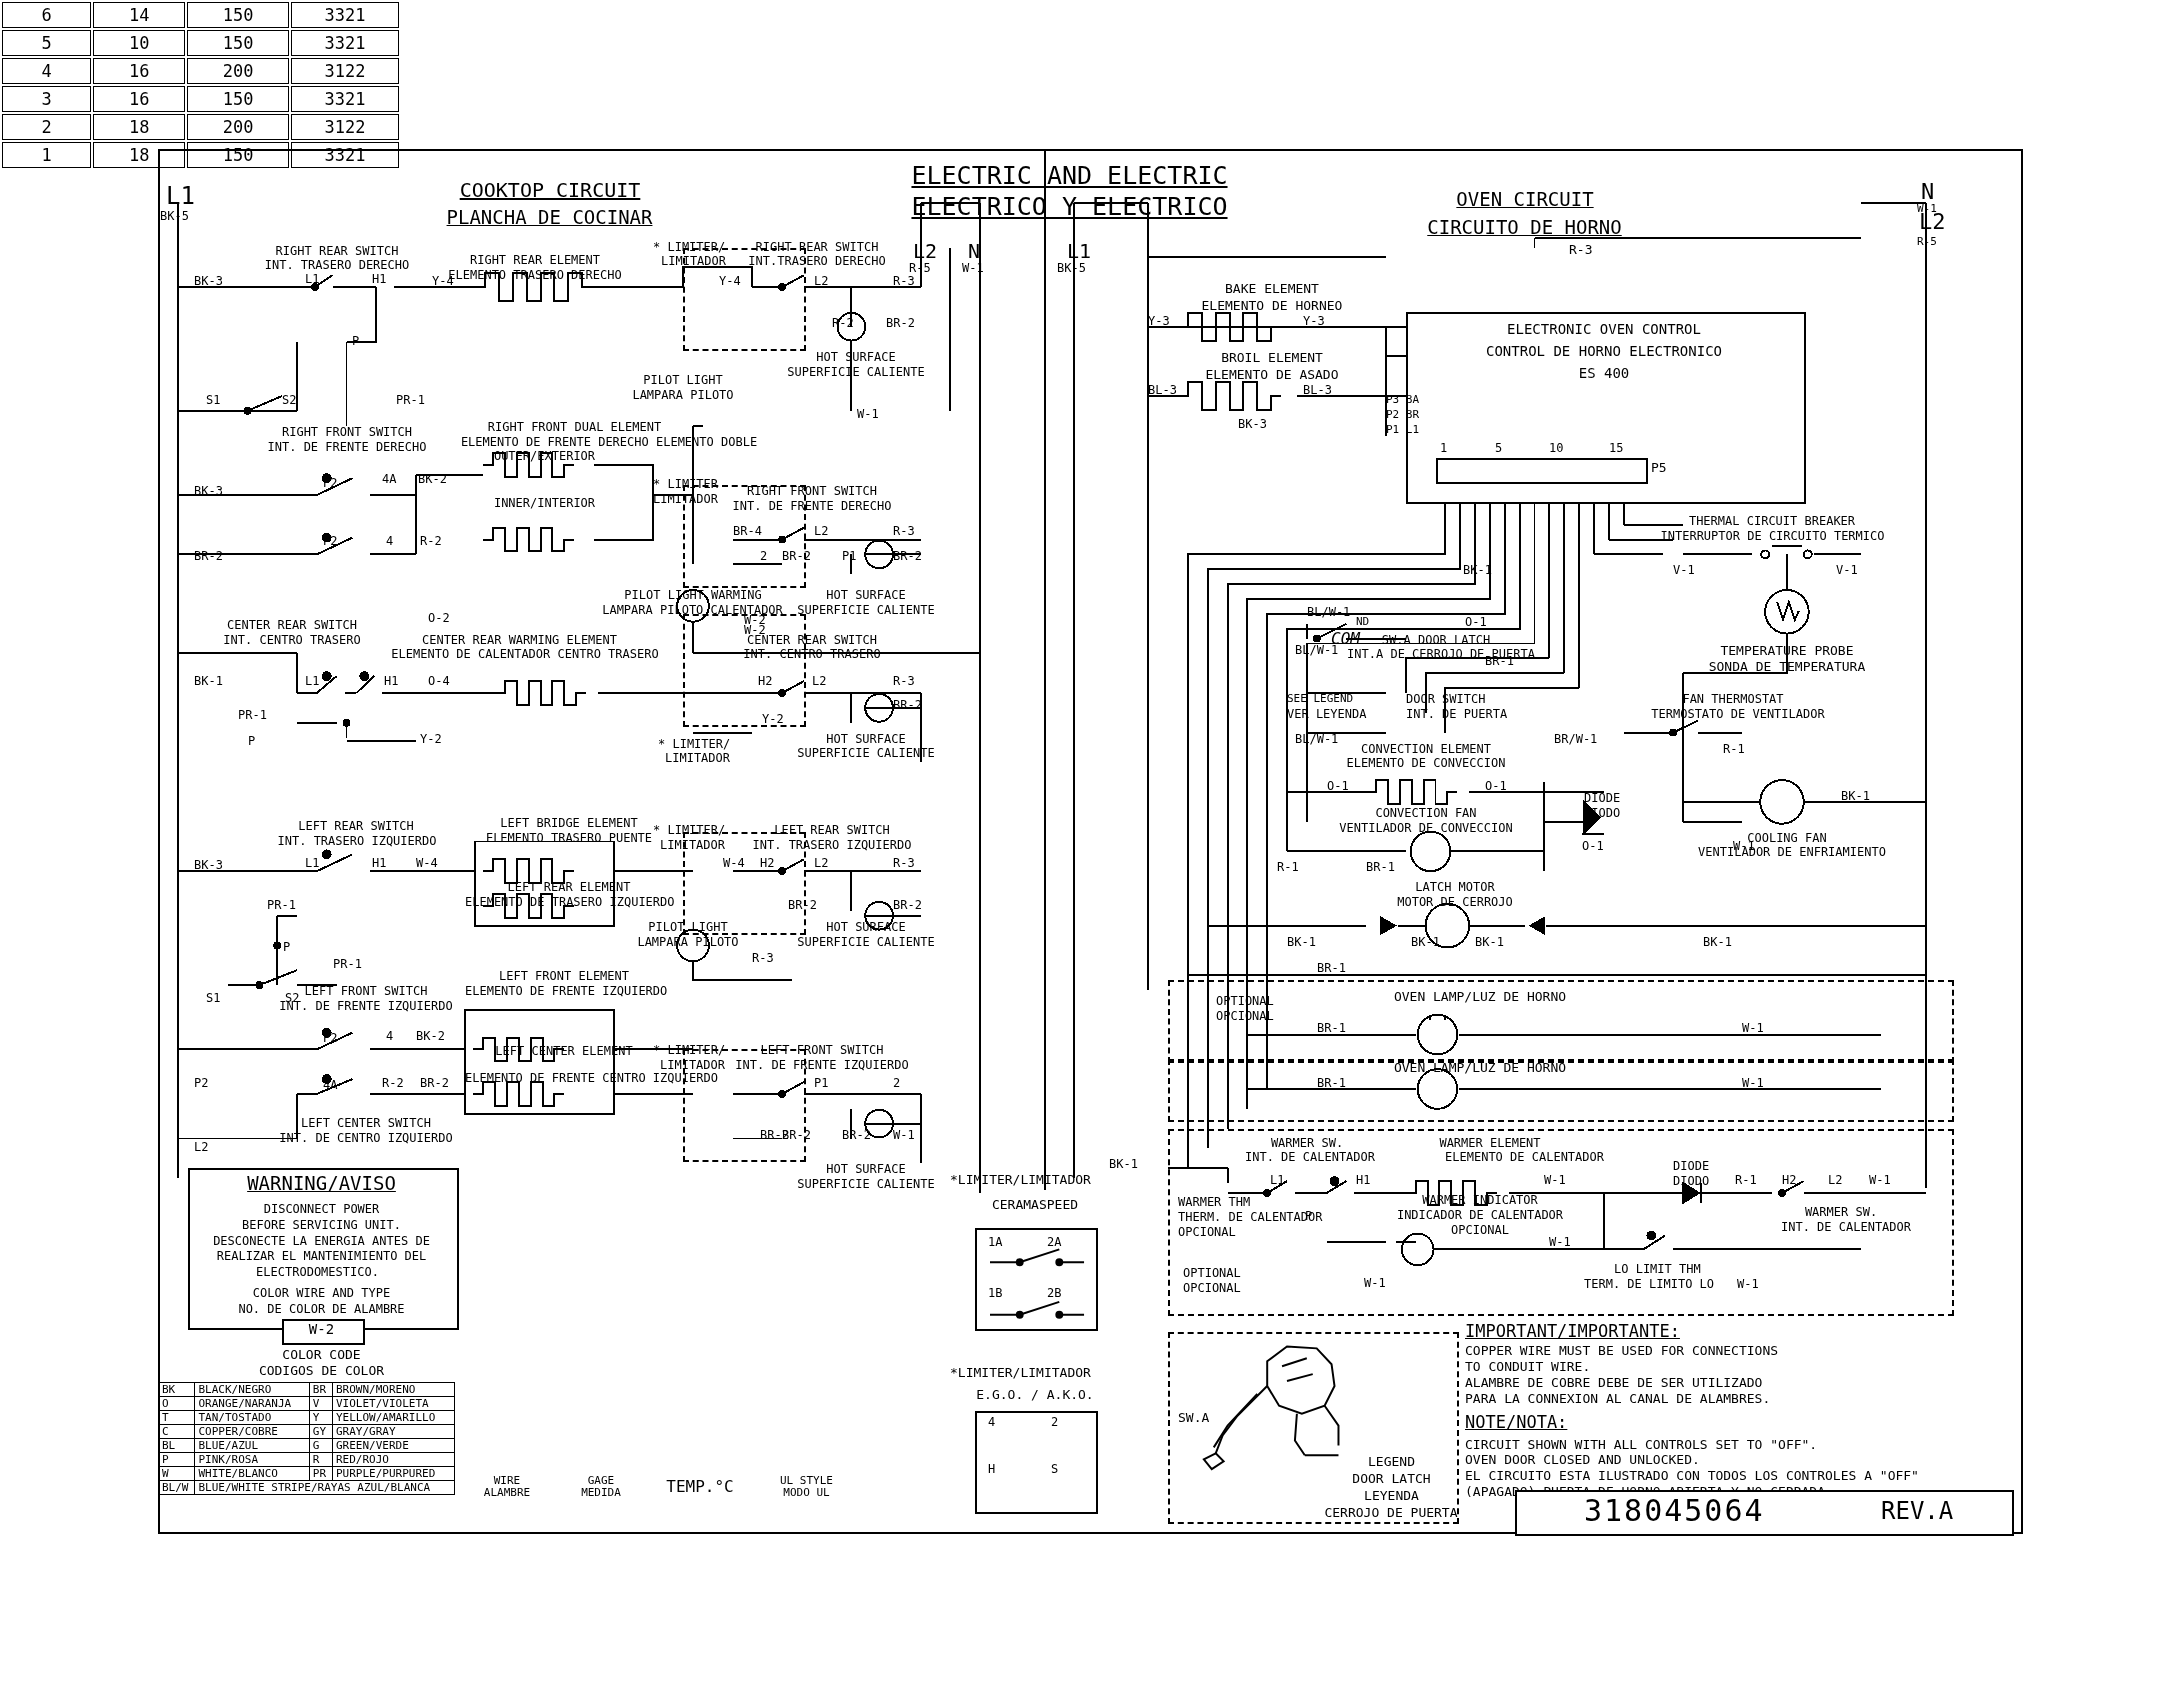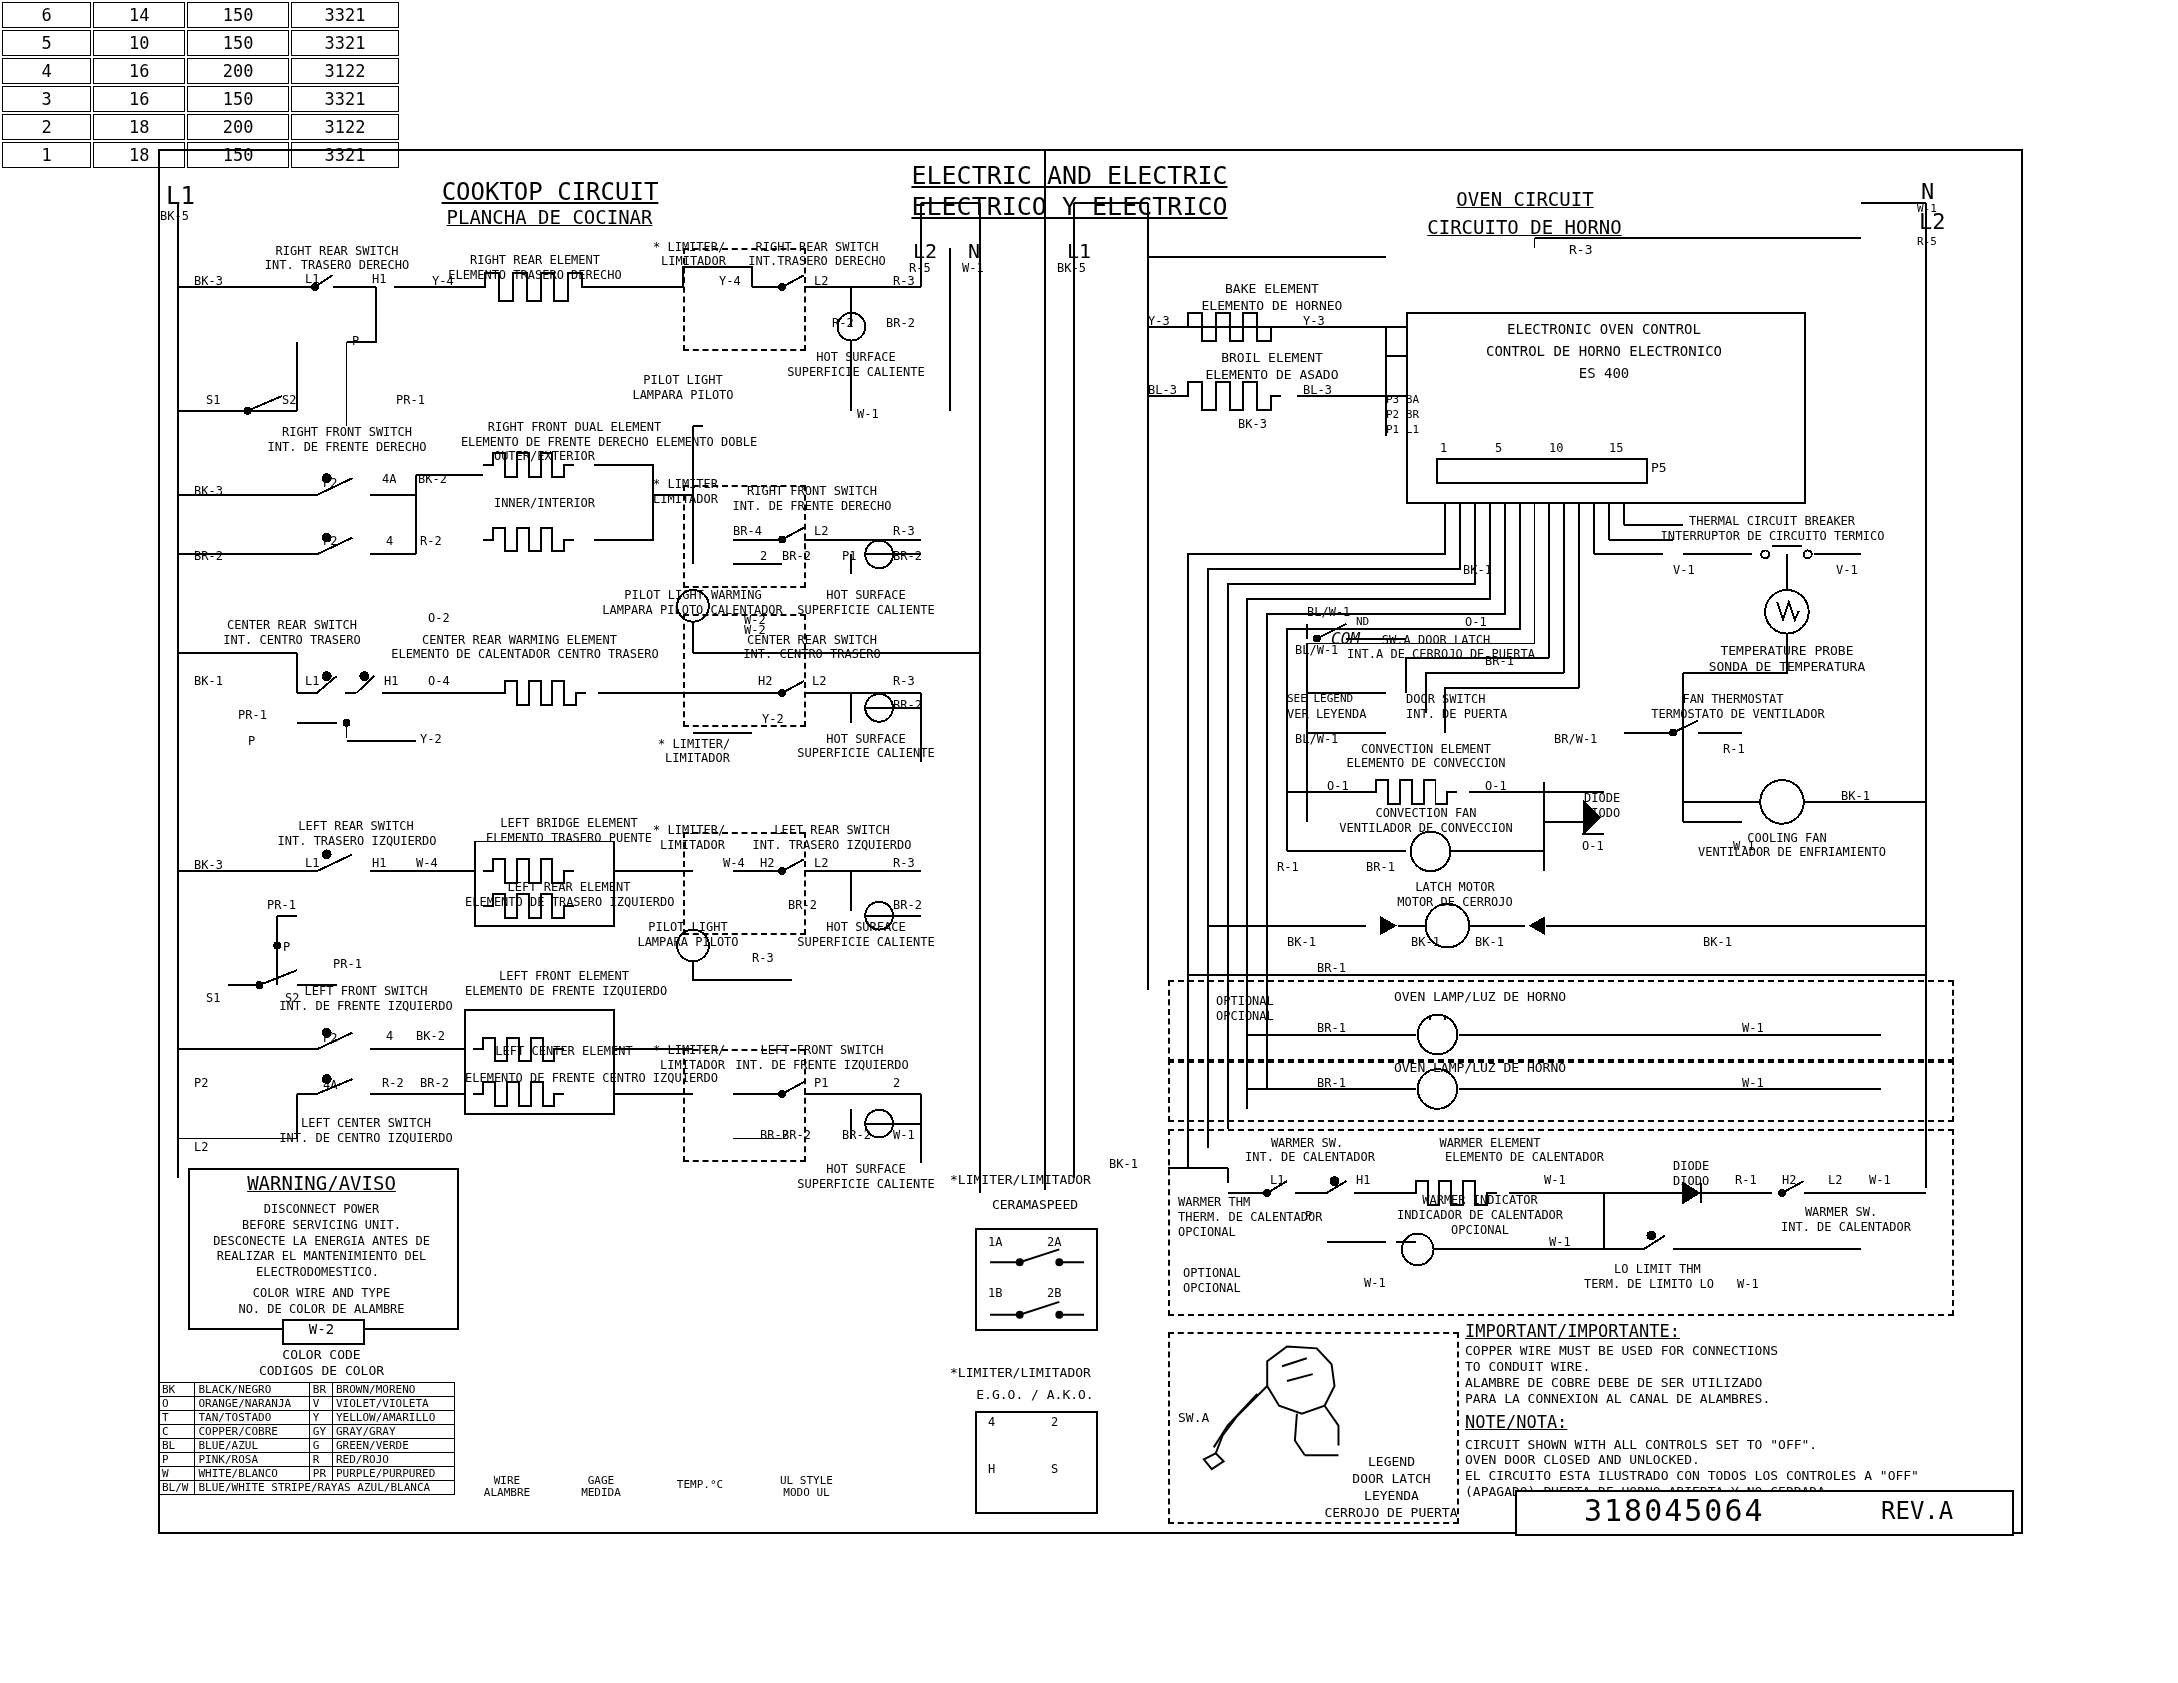--- a/index.html
+++ b/index.html
@@ -23,21 +23,21 @@
 
 <div id="sheet">
 
   <div class="frame" style="left:158px;top:149px;width:1861px;height:1381px;"></div>
 
   <div class="ln vl" style="left:1044px;top:150px;height:1040px;"></div>
 
   <div class="t c ul" style="left:837px;top:163px;width:465px;font-size:25px;">ELECTRIC AND ELECTRIC</div>
   <div class="t c ul" style="left:837px;top:194px;width:465px;font-size:25px;">ELECTRICO Y ELECTRICO</div>
 
-  <div class="t c ul" style="left:426px;top:180px;width:248px;font-size:24px;">COOKTOP CIRCUIT</div>
+  <div class="t c ul" style="left:426px;top:180px;width:248px;font-size:20px;">COOKTOP CIRCUIT</div>
   <div class="t c ul" style="left:416px;top:208px;width:267px;font-size:19px;">PLANCHA DE COCINAR</div>
 
   <div class="t c ul" style="left:1406px;top:190px;width:238px;font-size:19px;">OVEN CIRCUIT</div>
   <div class="t c ul" style="left:1396px;top:218px;width:257px;font-size:19px;">CIRCUITO DE HORNO</div>
 
   <svg width="2178" height="1683" viewBox="0 0 2200 1700">
     <g stroke="#000" stroke-width="2" fill="none" shape-rendering="crispEdges">
 
       <path d="M180 205 L180 1190"></path>
       <path d="M180 290 L300 290"></path>
@@ -711,21 +711,21 @@
       <td>18</td>
       <td>150</td>
       <td>3321</td>
     </tr>
   </tbody>
     </table>
   <div class="t c" style="left:460px;top:1475px;width:94px;font-size:11px;">WIRE
 ALAMBRE</div>
   <div class="t c" style="left:554px;top:1475px;width:94px;font-size:11px;">GAGE
 MEDIDA</div>
-  <div class="t c" style="left:648px;top:1479px;width:104px;font-size:11px;">TEMP.°C</div>
+  <div class="t c" style="left:648px;top:1479px;width:104px;font-size:16px;">TEMP.°C</div>
   <div class="t c" style="left:752px;top:1475px;width:109px;font-size:11px;">UL STYLE
 MODO UL</div>
 
   <div class="t" style="left:950px;top:1173px;font-size:13px;">*LIMITER/LIMITADOR</div>
   <div class="t c" style="left:941px;top:1198px;width:188px;font-size:13px;">CERAMASPEED</div>
   <div class="box" style="left:975px;top:1228px;width:119px;height:99px;"></div>
   <div class="t" style="left:988px;top:1236px;font-size:12px;">1A</div>
   <div class="t" style="left:1047px;top:1236px;font-size:12px;">2A</div>
   <div class="t" style="left:988px;top:1287px;font-size:12px;">1B</div>
   <div class="t" style="left:1047px;top:1287px;font-size:12px;">2B</div>

